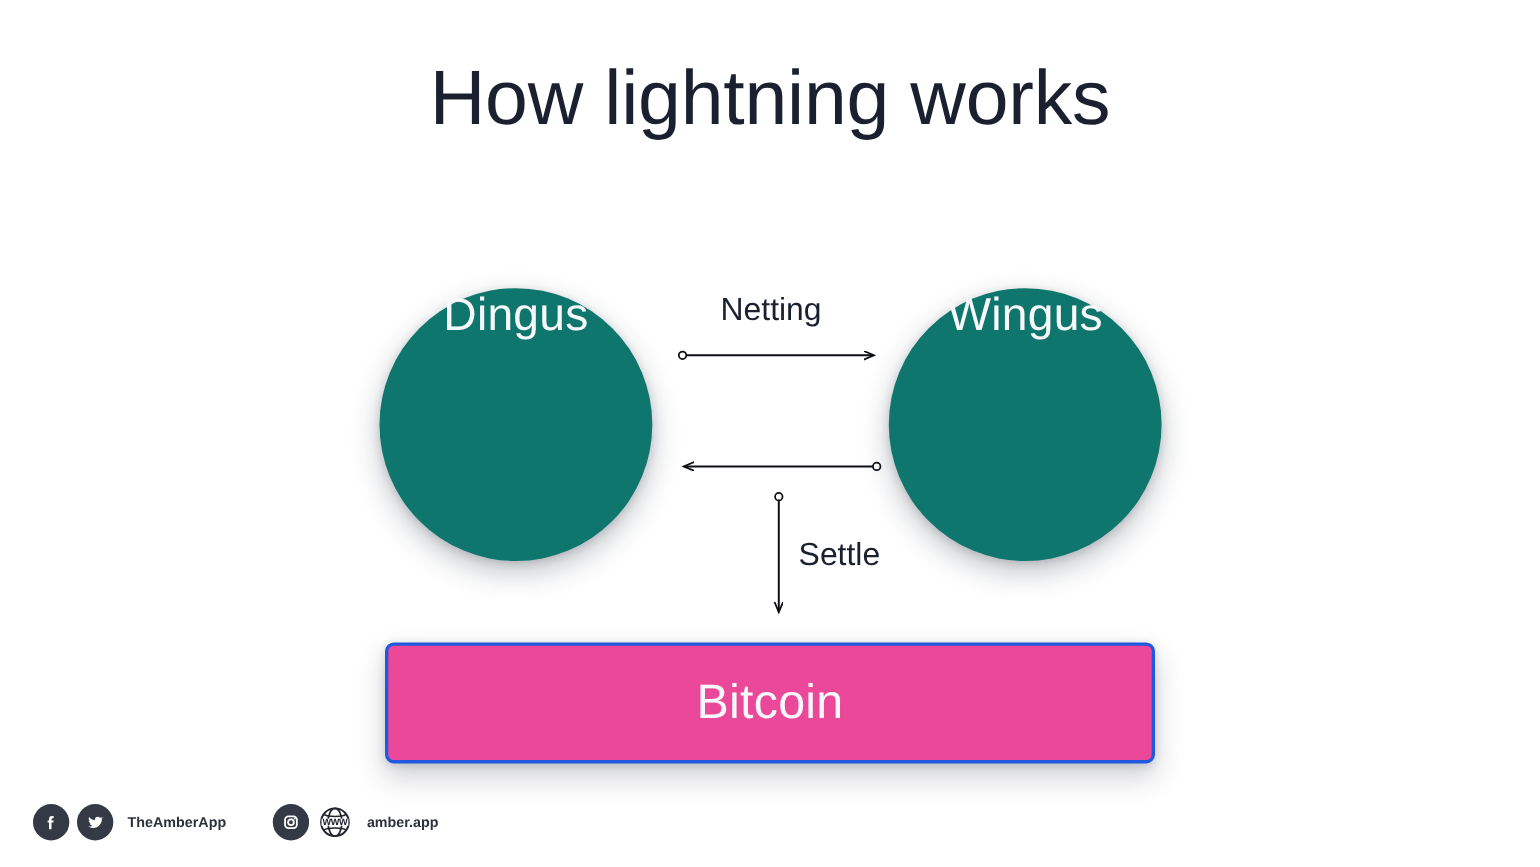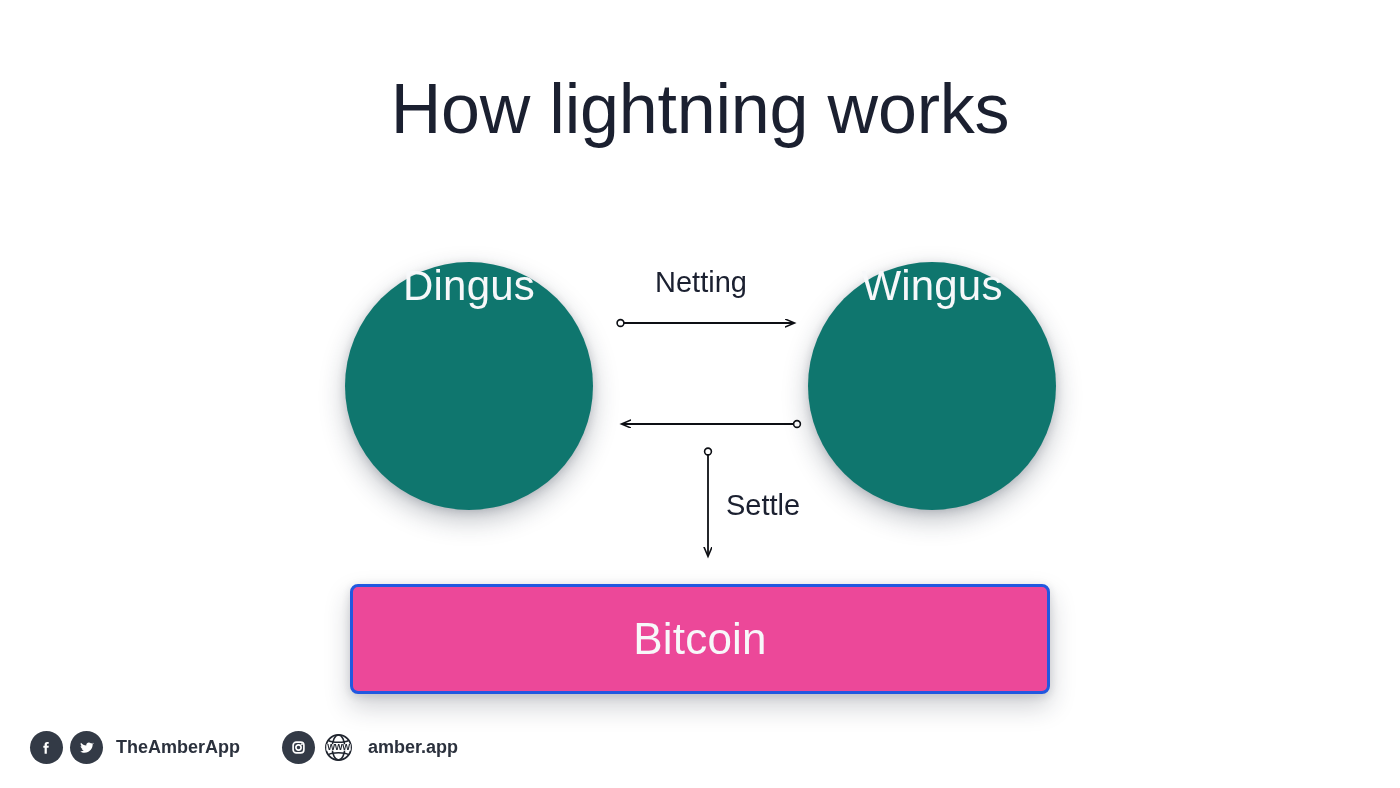--- a/index.html
+++ b/index.html
@@ -16,21 +16,21 @@
     width: 1400px;
     height: 788px;
     background: #ffffff;
     overflow: hidden;
   }
 
   
   #slide-title {
     position: absolute;
     left: 0;
-    top: 74px;
+    top: 54px;
     width: 1400px;
     text-align: center;
     font-size: 70px;
     line-height: 1.0;
     font-weight: 400;
     color: #1b2030;
     letter-spacing: -0.2px;
     white-space: nowrap;
   }
 
@@ -128,21 +128,21 @@
   .plain-icon {
     width: 33px;
     height: 33px;
     display: flex;
     align-items: center;
     justify-content: center;
     margin-right: 7px;
     flex: 0 0 auto;
   }
   .footer-handle {
-    font-size: 18px;
+    font-size: 13px;
     font-weight: 700;
     color: #2b313d;
     margin-left: 6px;
     white-space: nowrap;
   }
 </style>
 </head>
 <body>
 
 <div id="slide">

